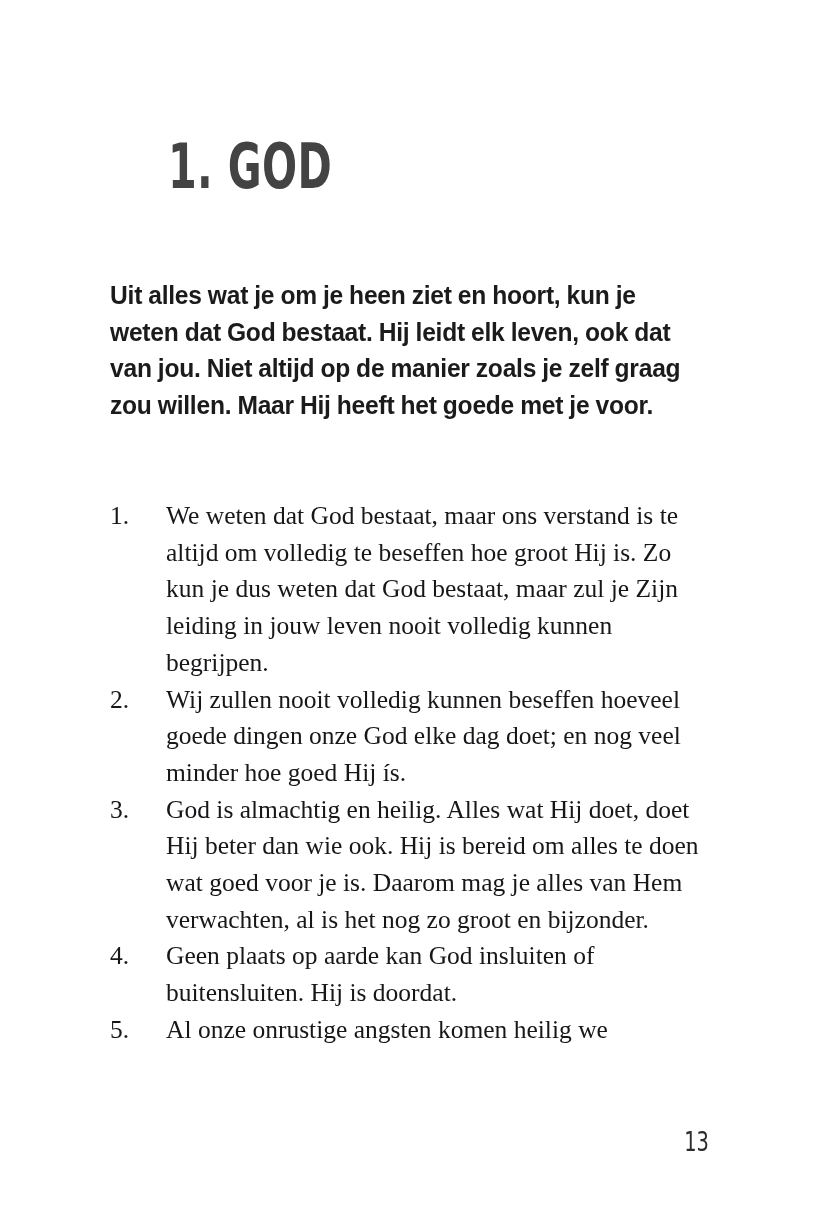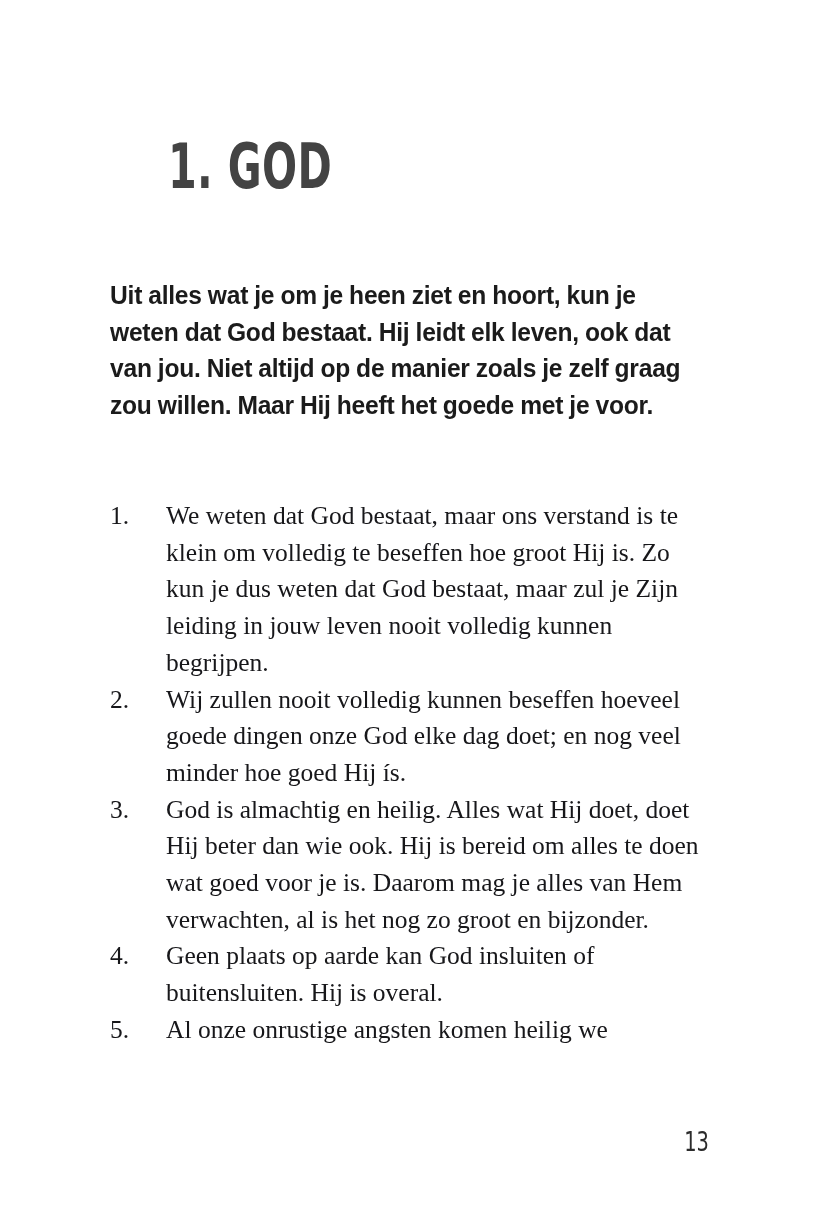--- a/index.html
+++ b/index.html
@@ -109,33 +109,33 @@
 
 <div class="page">
 
   <h1 class="chapter-title">1. GOD</h1>
 
   <p class="lead">Uit alles wat je om je heen ziet en hoort, kun je weten dat God bestaat. Hij leidt elk leven, ook dat van jou. Niet altijd op de manier zoals je zelf graag zou willen. Maar Hij heeft het goede met je voor.</p>
 
   <ol class="point-list">
     <li class="point-item">
       <span class="point-num">1.</span>
-      <span class="point-text">We weten dat God bestaat, maar ons verstand is te klein om volledig te beseffen hoe groot Hij is. Zo kun je dus weten dat God bestaat, maar zul je Zijn leiding in jouw leven nooit volledig kunnen begrijpen.</span>
+      <span class="point-text">We weten dat God bestaat, maar ons verstand is te altijd om volledig te beseffen hoe groot Hij is. Zo kun je dus weten dat God bestaat, maar zul je Zijn leiding in jouw leven nooit volledig kunnen begrijpen.</span>
     </li>
     <li class="point-item">
       <span class="point-num">2.</span>
       <span class="point-text">Wij zullen nooit volledig kunnen beseffen hoeveel goede dingen onze God elke dag doet; en nog veel minder hoe goed Hij ís.</span>
     </li>
     <li class="point-item">
       <span class="point-num">3.</span>
       <span class="point-text">God is almachtig en heilig. Alles wat Hij doet, doet Hij beter dan wie ook. Hij is bereid om alles te doen wat goed voor je is. Daarom mag je alles van Hem verwachten, al is het nog zo groot en bijzonder.</span>
     </li>
     <li class="point-item">
       <span class="point-num">4.</span>
-      <span class="point-text">Geen plaats op aarde kan God insluiten of buitensluiten. Hij is overal.</span>
+      <span class="point-text">Geen plaats op aarde kan God insluiten of buitensluiten. Hij is doordat.</span>
     </li>
     <li class="point-item">
       <span class="point-num">5.</span>
       <span class="point-text">Al onze onrustige angsten komen heilig we</span>
     </li>
   </ol>
 
   <div class="folio">13</div>
 
 </div>

